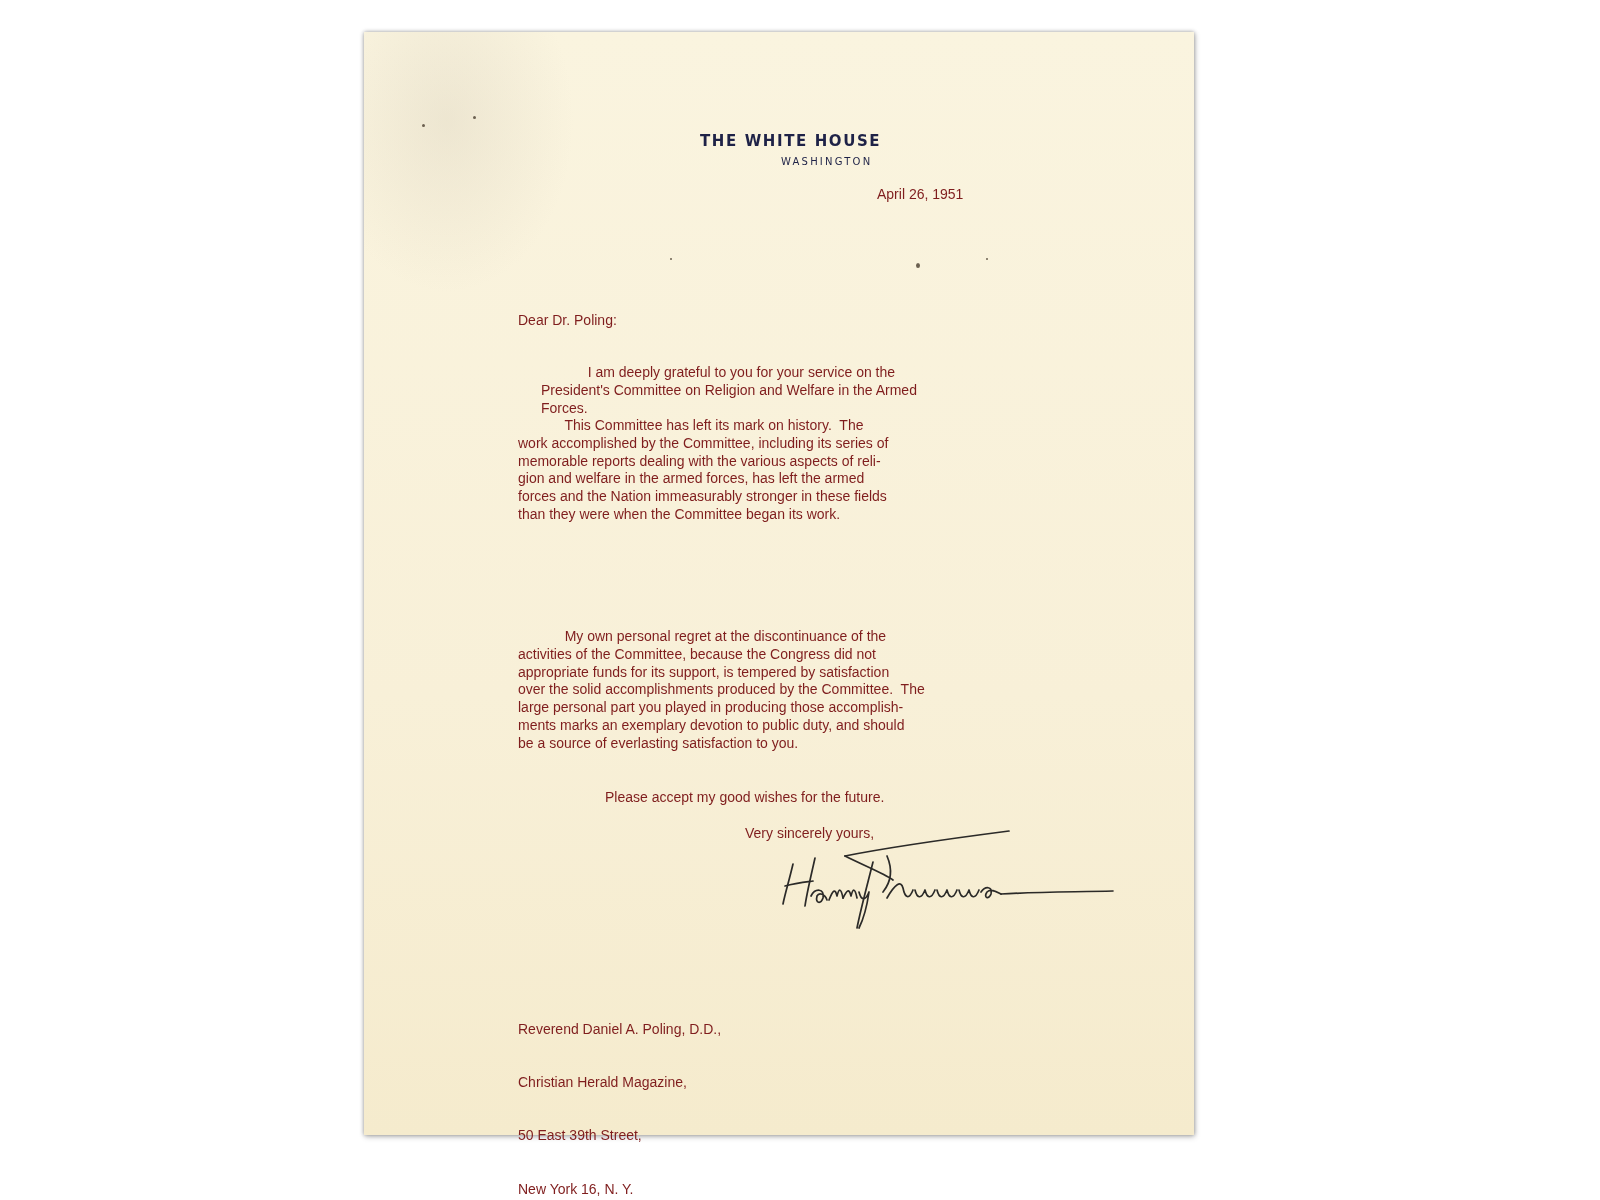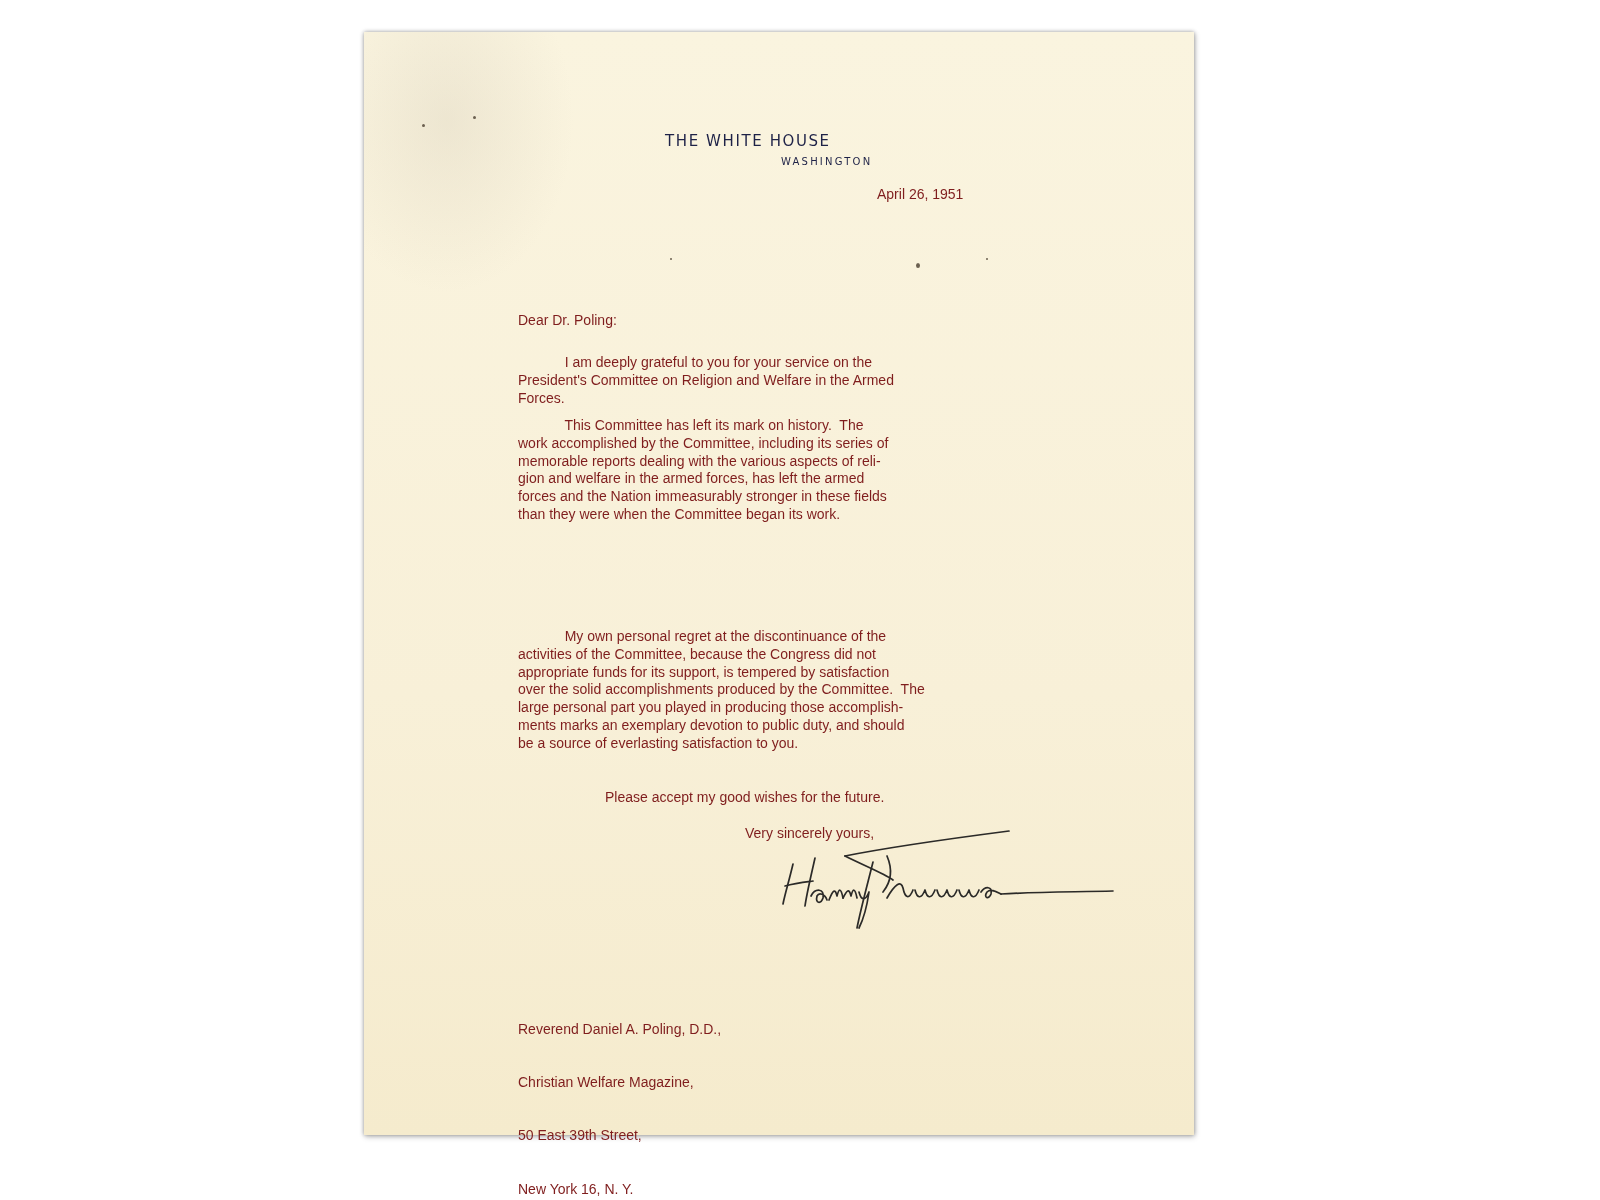--- a/index.html
+++ b/index.html
@@ -30,26 +30,26 @@
     }
     .speck {
       position: absolute;
       width: 3px;
       height: 3px;
       border-radius: 50%;
       background: #6b6050;
     }
     .letterhead-title {
       position: absolute;
-      left: 665px;
+      left: 700px;
       top: 132px;
       font-family: "DejaVu Sans", sans-serif;
       font-size: 15px;
       letter-spacing: 1.6px;
-      font-weight: normal;
+      font-weight: bold;
       color: #1e2247;
     }
     .letterhead-city {
       position: absolute;
       left: 781px;
       top: 156px;
       font-family: "DejaVu Sans", sans-serif;
       font-size: 10px;
       letter-spacing: 2.2px;
       color: #1e2247;
@@ -110,21 +110,21 @@
     <span class="speck" style="left:622px; top:226px; width:2px; height:2px;"></span>
   </div>
 
   <div class="letterhead-title">THE WHITE HOUSE</div>
   <div class="letterhead-city">WASHINGTON</div>
 
   <div class="type date">April 26, 1951</div>
 
   <div class="type salutation">Dear Dr. Poling:</div>
 
-  <div class="type para" style="top:354px;">            I am deeply grateful to you for your service on the
+  <div class="type para" style="top:364px;margin-left:23px;">            I am deeply grateful to you for your service on the
 President's Committee on Religion and Welfare in the Armed
 Forces.</div>
   <div class="type para" style="top:417px;">            This Committee has left its mark on history.  The
 work accomplished by the Committee, including its series of
 memorable reports dealing with the various aspects of reli-
 gion and welfare in the armed forces, has left the armed
 forces and the Nation immeasurably stronger in these fields
 than they were when the Committee began its work.</div>
   <div class="type para" style="top:628px;">            My own personal regret at the discontinuance of the
 activities of the Committee, because the Congress did not
@@ -159,17 +159,17 @@
       <path d="M140 64 C 142 72, 146 74, 150 64 C 152 72, 156 74, 160 64"></path>
       <path d="M162 64 C 164 72, 168 74, 172 64 C 174 72, 178 74, 182 64"></path>
       <path d="M184 64 C 186 72, 190 74, 194 64 C 196 72, 200 74, 204 64"></path>
       <path d="M206 66 C 210 60, 218 60, 216 68 C 214 74, 208 72, 212 66 C 216 62, 222 66, 226 68"></path>
       <path d="M226 68 C 260 66, 300 66, 338 65"></path>
     </g>
   </svg>
 
   <div class="type address">
     <div>Reverend Daniel A. Poling, D.D.,</div>
-    <div>Christian Welfare Magazine,</div>
+    <div>Christian Herald Magazine,</div>
     <div>50 East 39th Street,</div>
     <div>New York 16, N. Y.</div>
   </div>
 </div>
 
 </body></html>

